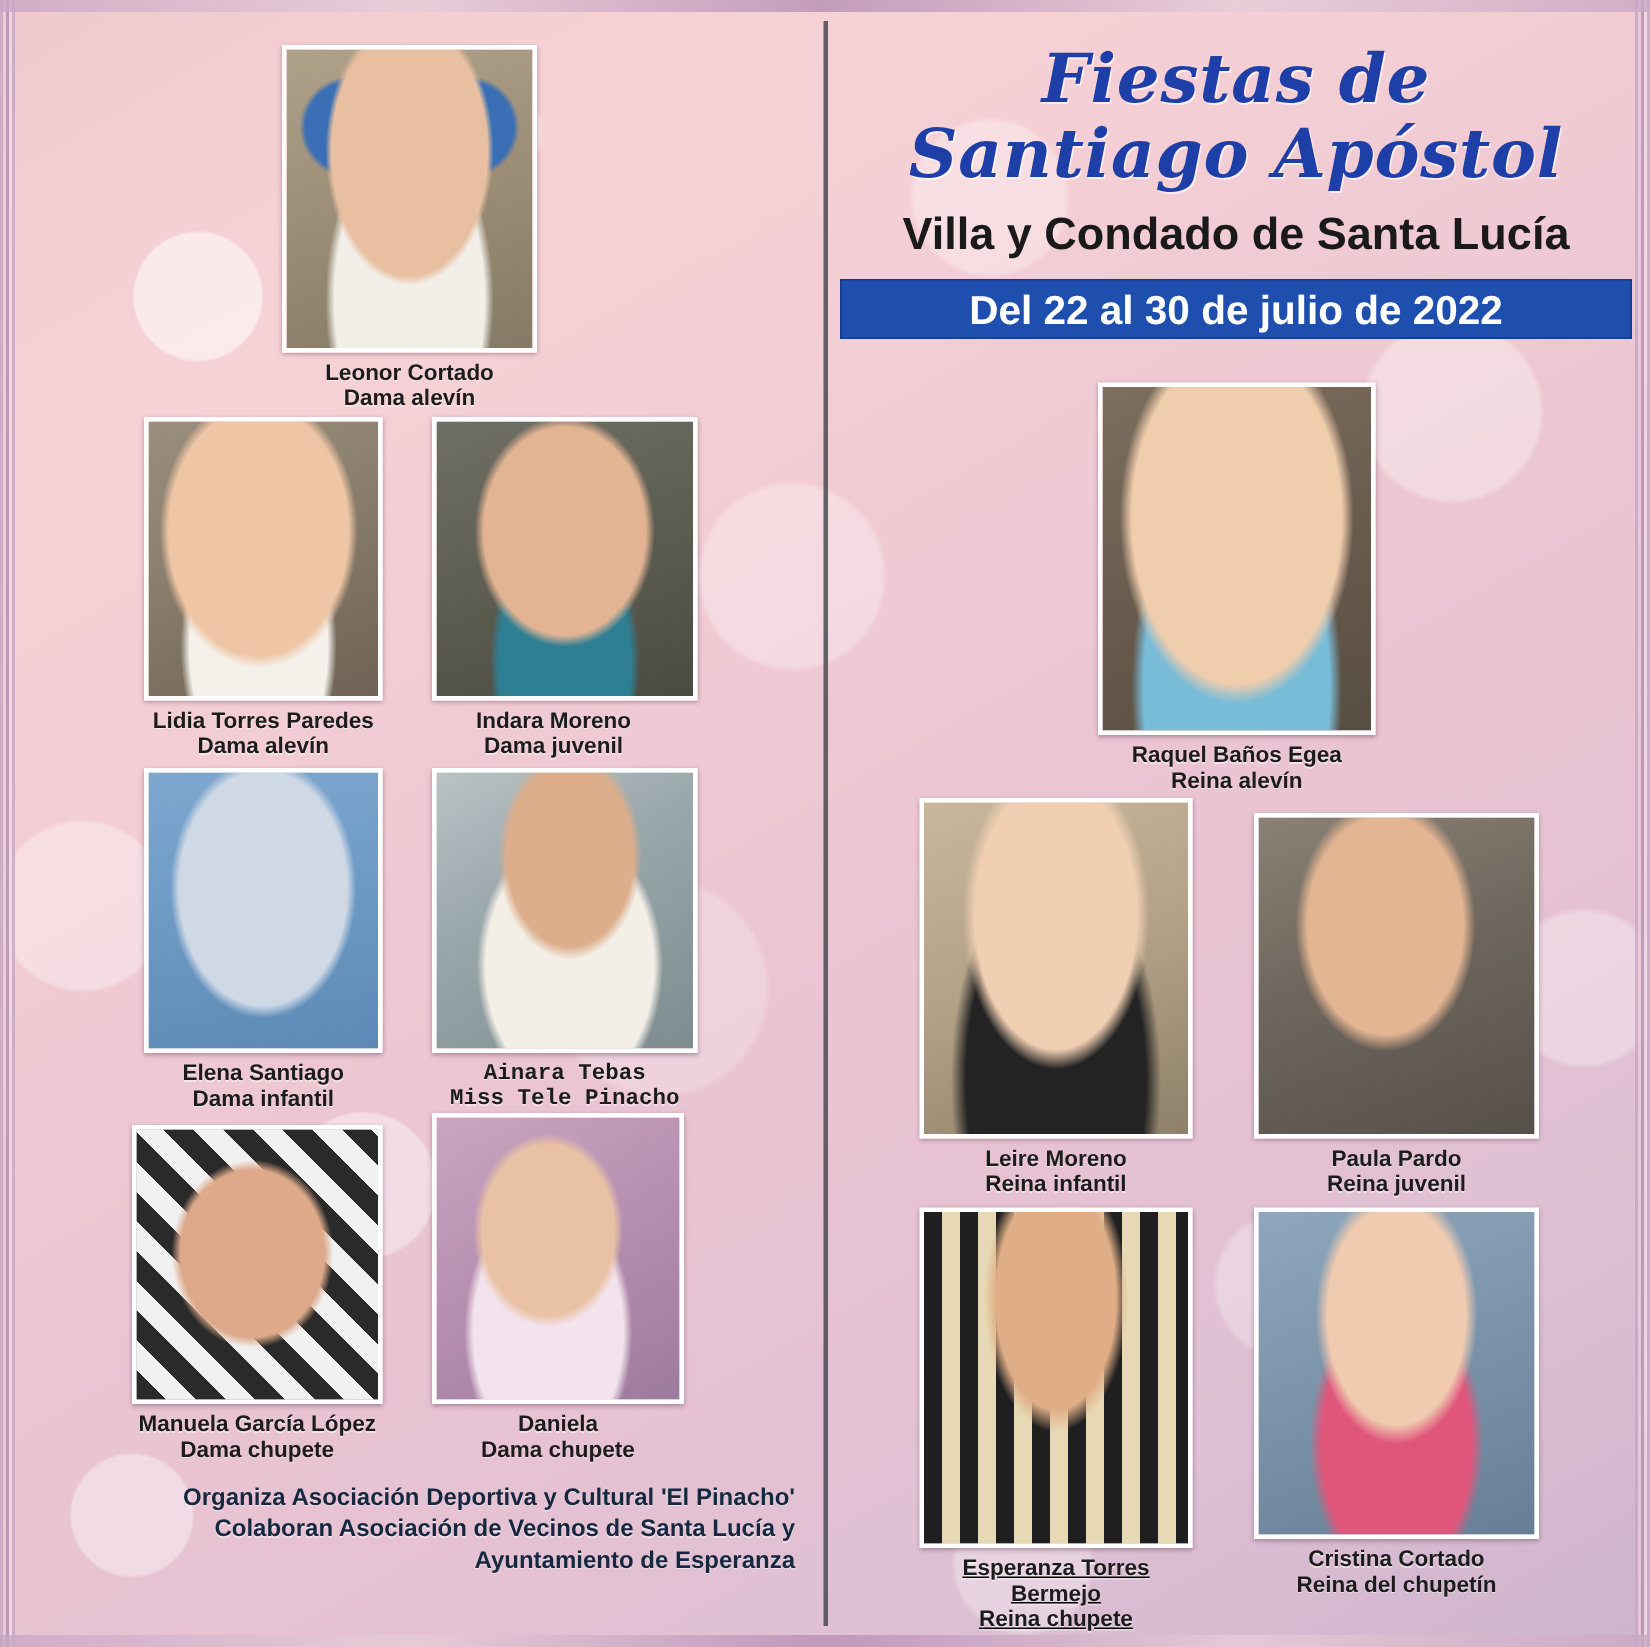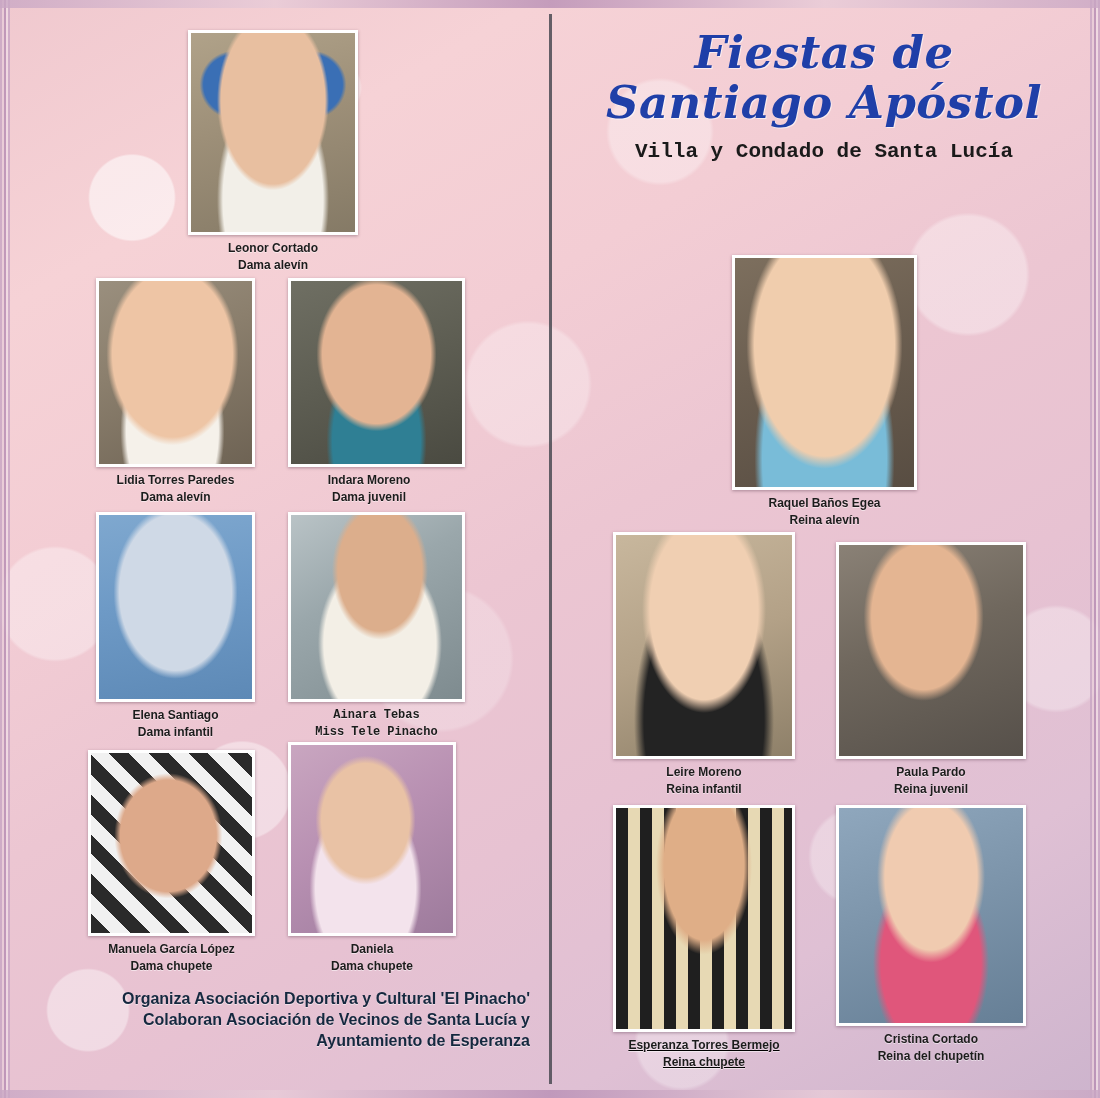--- a/index.html
+++ b/index.html
@@ -81,23 +81,23 @@
     font-style: italic;
     font-weight: bold;
     color: #1f3fa8;
     font-size: 45px;
     line-height: 50px;
     letter-spacing: 0.5px;
     text-shadow: 1px 1px 0 rgba(255,255,255,0.6);
   }
   .subtitle {
     margin-top: 12px;
-    font-family: Liberation Mono, monospace;
-    font-weight: bold;
-    font-size: 21px;
+    font-family: Liberation Sans, sans-serif;
+    font-weight: bold;
+    font-size: 30px;
     color: #1a1a1a;
   }
   .date-band {
     margin-top: 12px;
     background: #1f4fae;
     color: #ffffff;
     font-weight: bold;
     font-size: 27px;
     line-height: 40px;
     height: 40px;
@@ -114,21 +114,21 @@
   .photo {
     border: 3px solid #ffffff;
     box-shadow: 0 1px 3px rgba(90,60,80,0.45);
     background-size: cover;
     background-position: center;
     box-sizing: border-box;
   }
   .caption {
     margin-top: 5px;
     text-align: center;
-    font-size: 12px;
+    font-size: 15px;
     font-weight: bold;
     color: #1c1c1c;
     line-height: 17px;
     text-shadow: 0 1px 0 rgba(255,255,255,0.5);
   }
   .caption .role { display: block; }
 
   
   .ph-leonor {
     background:
@@ -226,20 +226,21 @@
   <div class="pinstripe-right"></div>
   <div class="edge-top"></div>
   <div class="edge-bottom"></div>
 
   <div class="divider"></div>
 
   <div class="header">
     <div class="title-line">Fiestas de</div>
     <div class="title-line">Santiago Apóstol</div>
     <div class="subtitle">Villa y Condado de Santa Lucía</div>
+    <div class="date-band">Del 22 al 30 de julio de 2022</div>
   </div>
 
   <div class="card" style="left:188px; top:30px; width:170px;">
     <div class="photo ph-leonor" style="width:170px; height:205px;"></div>
     <div class="caption">
       <span>Leonor Cortado</span>
       <span class="role">Dama alevín</span>
     </div>
   </div>
 

